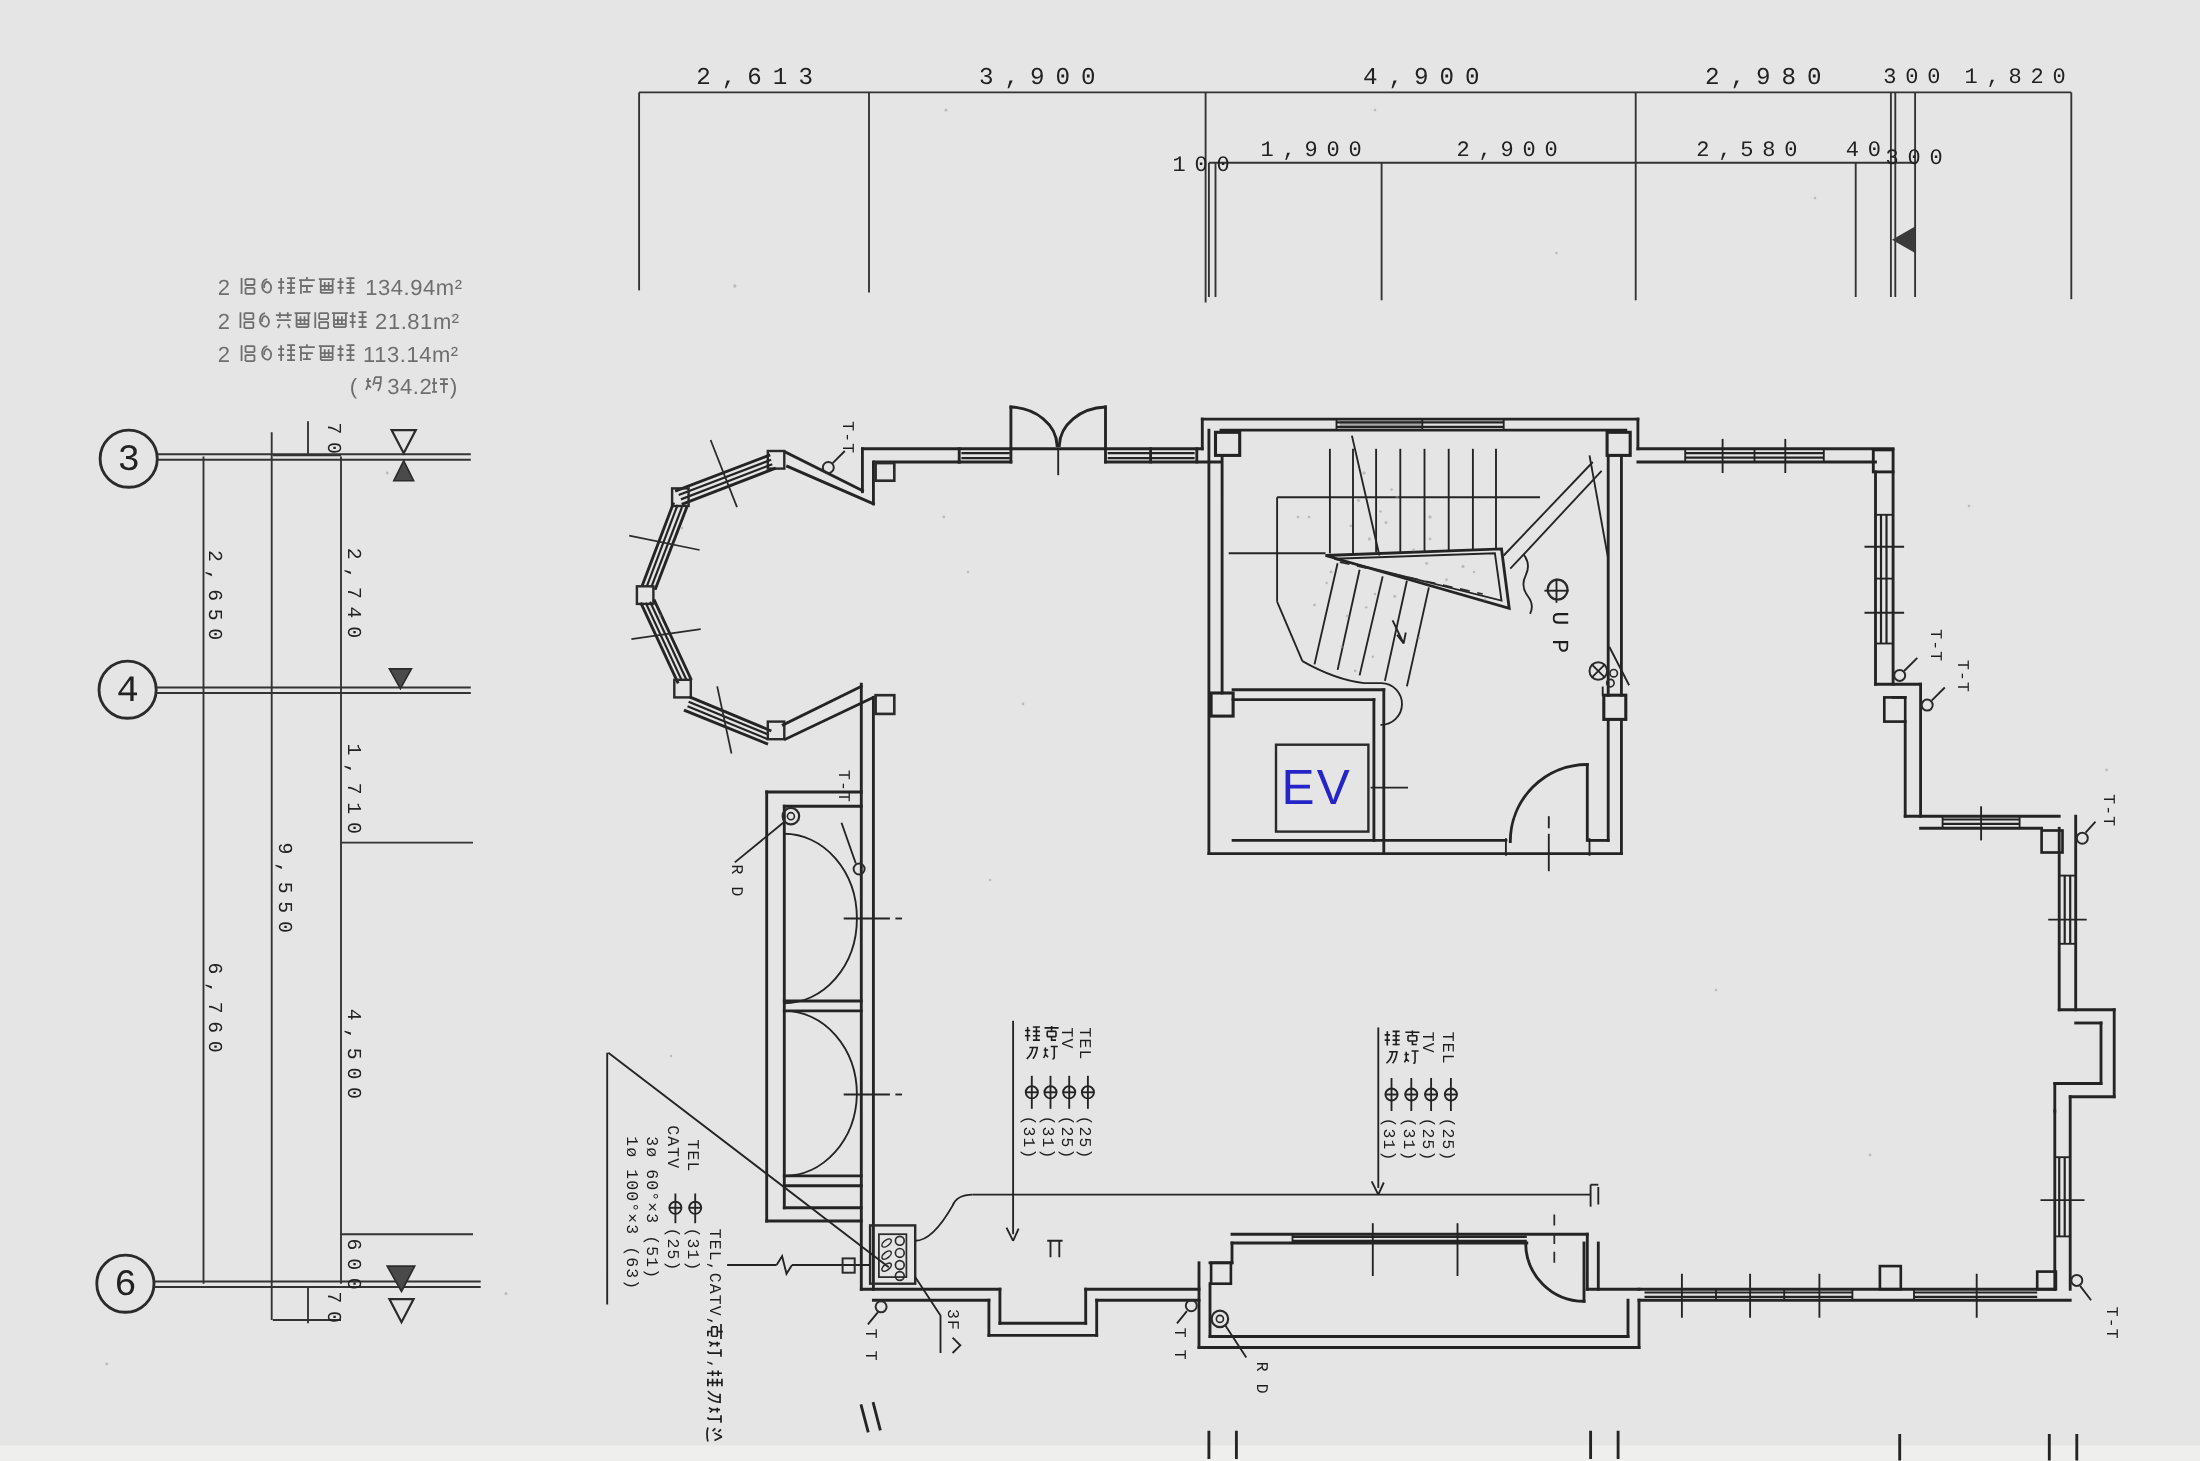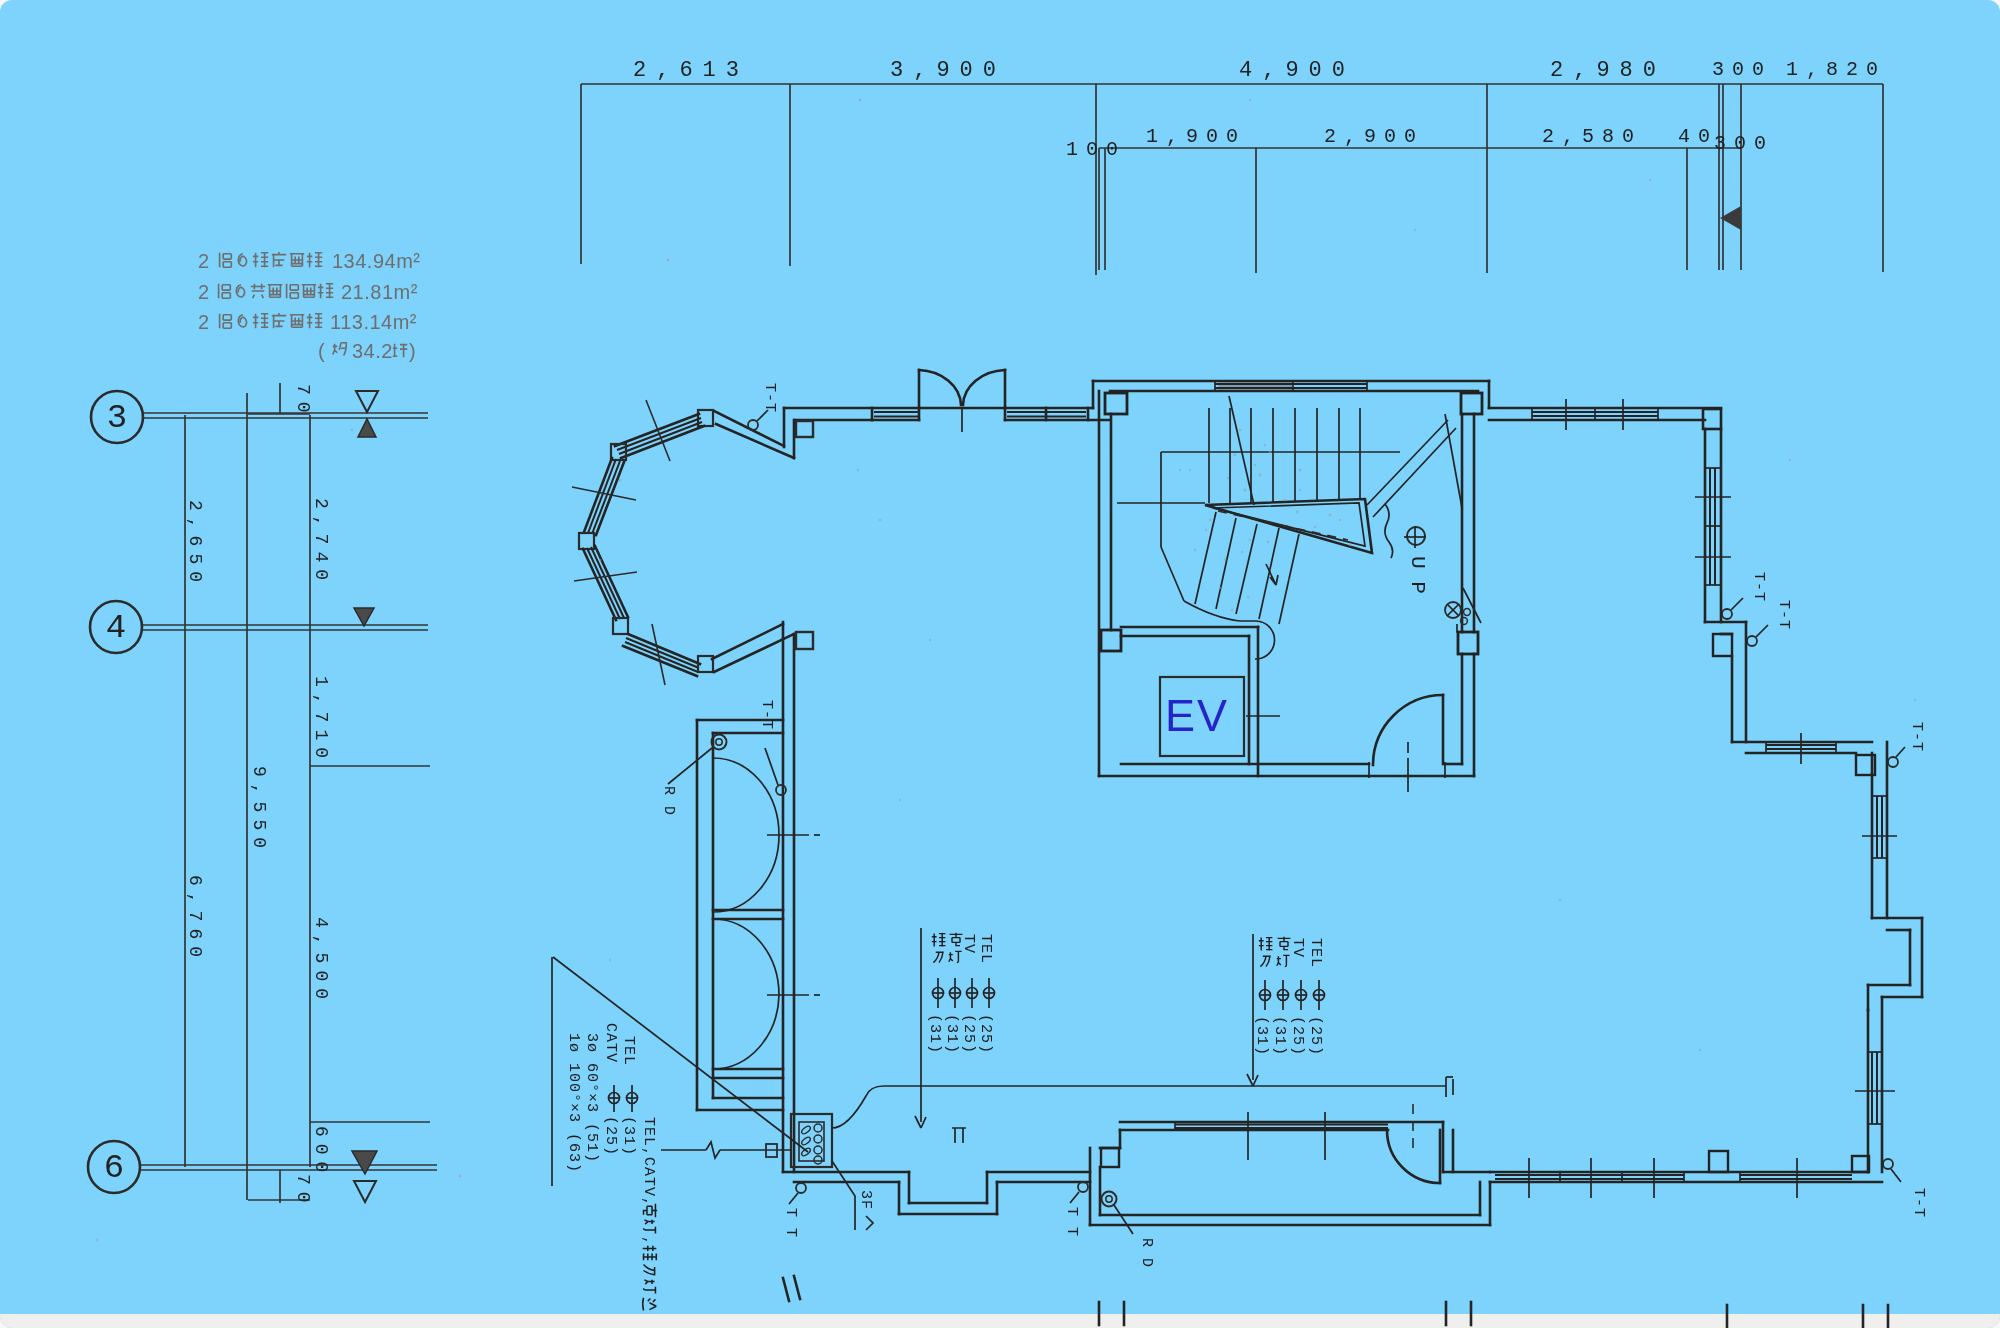--- a/index.html
+++ b/index.html
@@ -1,16 +1,16 @@
 <!DOCTYPE html>
 <html><head>
 <meta charset="utf-8">
 <style>
   html,body{margin:0;padding:0;background:#f8f8f6;}
-  #page{width:2000px;height:1328px;position:relative;overflow:hidden;background:#7dd3fc;border-radius:12px;}
+  #page{width:2000px;height:1328px;position:relative;overflow:hidden;background:#e5e5e5;}
   svg{position:absolute;left:0;top:0;}
   .w{stroke:#242424;stroke-width:2.6;fill:none;stroke-linecap:square;}
   .g{stroke:#242424;stroke-width:2;fill:none;}
   .d{stroke:#333;stroke-width:1.7;fill:none;}
   .t{stroke:#242424;stroke-width:1.7;fill:none;}
   .dim{font-family:"Liberation Mono",monospace;font-size:22px;fill:#222;letter-spacing:10px;}
   .dim2{font-family:"Liberation Mono",monospace;font-size:20px;fill:#222;letter-spacing:8px;}
   .rot{font-family:"Liberation Mono",monospace;font-size:18px;fill:#222;letter-spacing:7px;}
   .ann{font-family:"Liberation Mono",monospace;font-size:15px;fill:#1d1d1d;letter-spacing:1px;}
   .gray{font-family:"Liberation Sans",sans-serif;font-size:20px;fill:#6e6e6e;letter-spacing:2px;}

